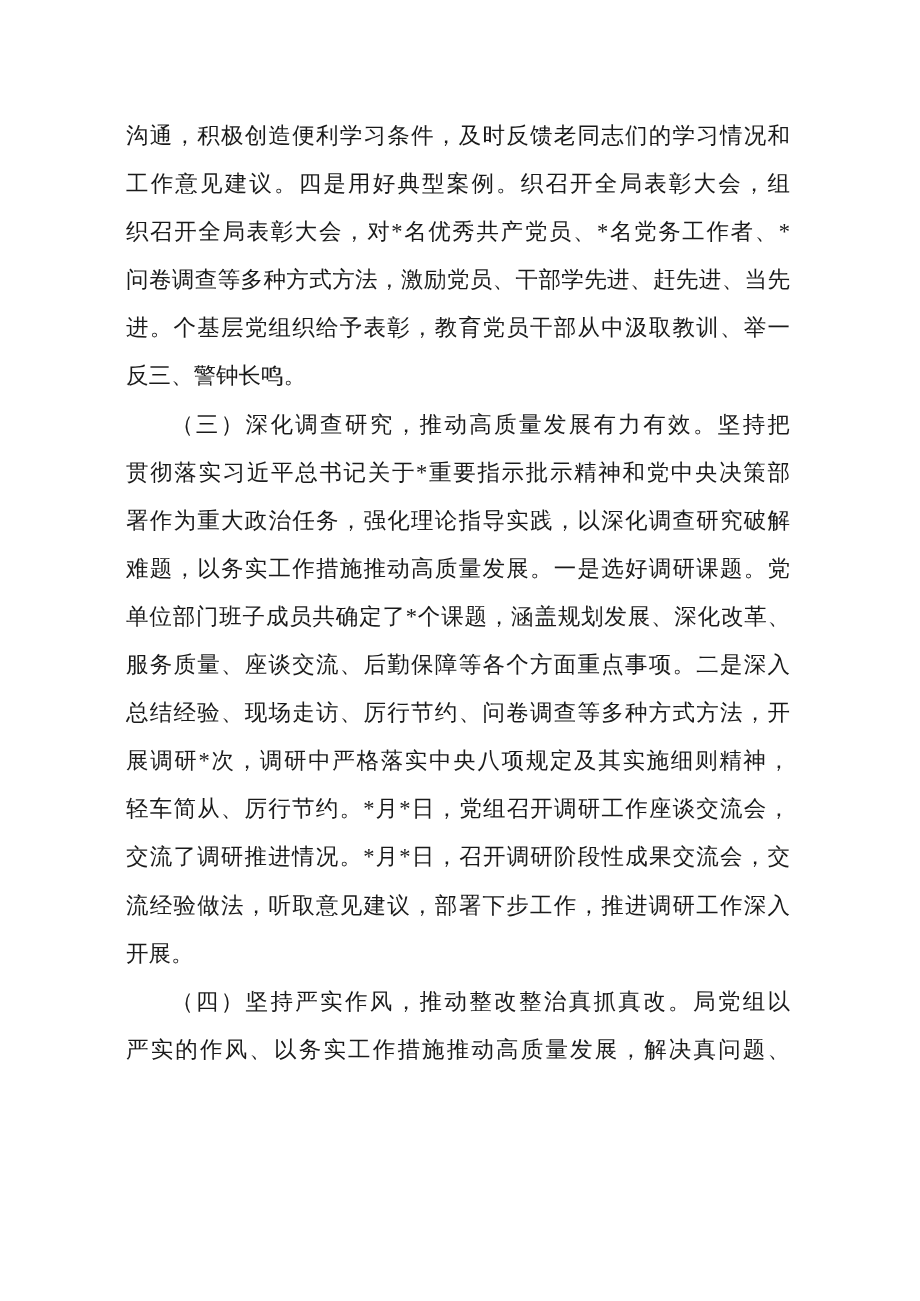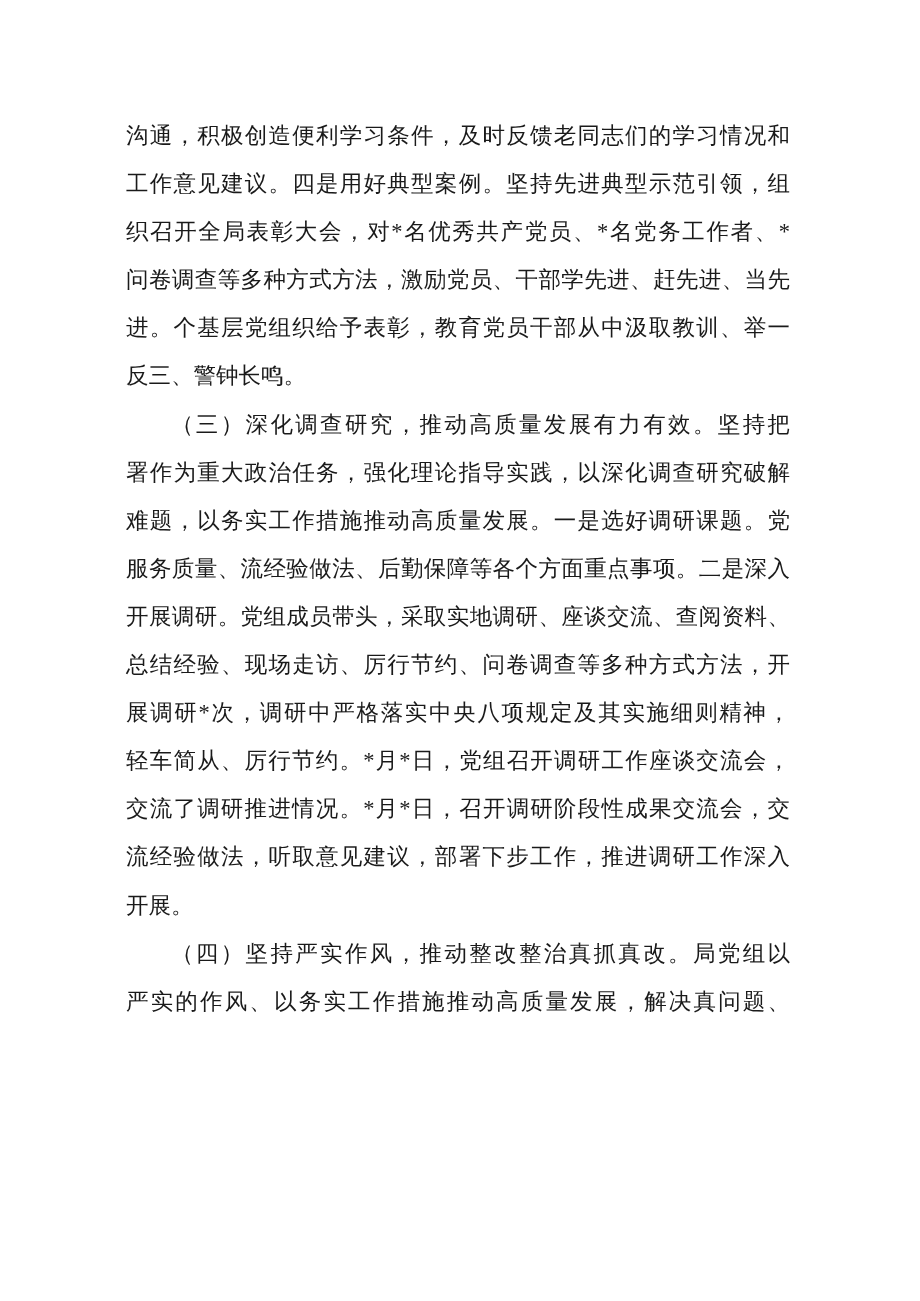--- a/index.html
+++ b/index.html
@@ -39,33 +39,34 @@
   }
 </style>
 </head>
 <body>
 
 <div class="page">
   <div class="text-block">
 
     <div class="para">
       <div class="line">沟通，积极创造便利学习条件，及时反馈老同志们的学习情况和</div>
-      <div class="line">工作意见建议。四是用好典型案例。坚持先进典型示范引领，组</div>
+      <div class="line">工作意见建议。四是用好典型案例。织召开全局表彰大会，组</div>
       <div class="line">织召开全局表彰大会，对*名优秀共产党员、*名党务工作者、*</div>
       <div class="line">问卷调查等多种方式方法，激励党员、干部学先进、赶先进、当先</div>
       <div class="line">进。个基层党组织给予表彰，教育党员干部从中汲取教训、举一</div>
       <div class="line para-end">反三、警钟长鸣。</div>
     </div>
 
     <div class="para">
       <div class="line indent">（三）深化调查研究，推动高质量发展有力有效。坚持把</div>
+      <div class="line">贯彻落实习近平总书记关于*重要指示批示精神和党中央决策部</div>
       <div class="line">署作为重大政治任务，强化理论指导实践，以深化调查研究破解</div>
       <div class="line">难题，以务实工作措施推动高质量发展。一是选好调研课题。党</div>
-      <div class="line">服务质量、流经验做法、后勤保障等各个方面重点事项。二是深入</div>
-      <div class="line">开展调研。党组成员带头，采取实地调研、座谈交流、查阅资料、</div>
+      <div class="line">单位部门班子成员共确定了*个课题，涵盖规划发展、深化改革、</div>
+      <div class="line">服务质量、座谈交流、后勤保障等各个方面重点事项。二是深入</div>
       <div class="line">总结经验、现场走访、厉行节约、问卷调查等多种方式方法，开</div>
       <div class="line">展调研*次，调研中严格落实中央八项规定及其实施细则精神，</div>
       <div class="line">轻车简从、厉行节约。*月*日，党组召开调研工作座谈交流会，</div>
       <div class="line">交流了调研推进情况。*月*日，召开调研阶段性成果交流会，交</div>
       <div class="line">流经验做法，听取意见建议，部署下步工作，推进调研工作深入</div>
       <div class="line para-end">开展。</div>
     </div>
 
     <div class="para">
       <div class="line indent">（四）坚持严实作风，推动整改整治真抓真改。局党组以</div>

